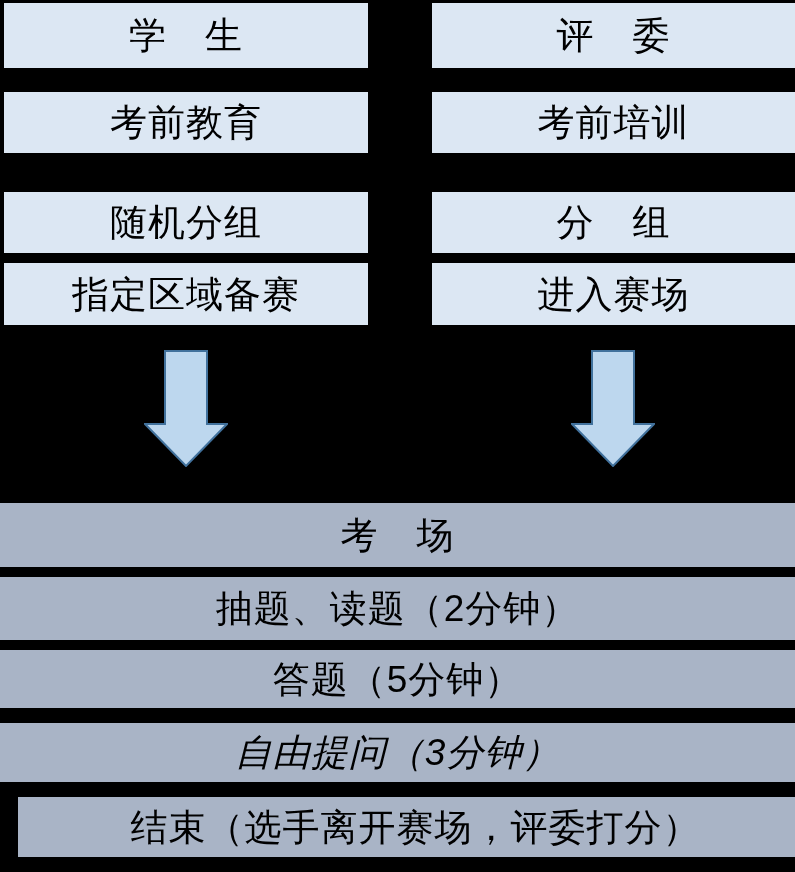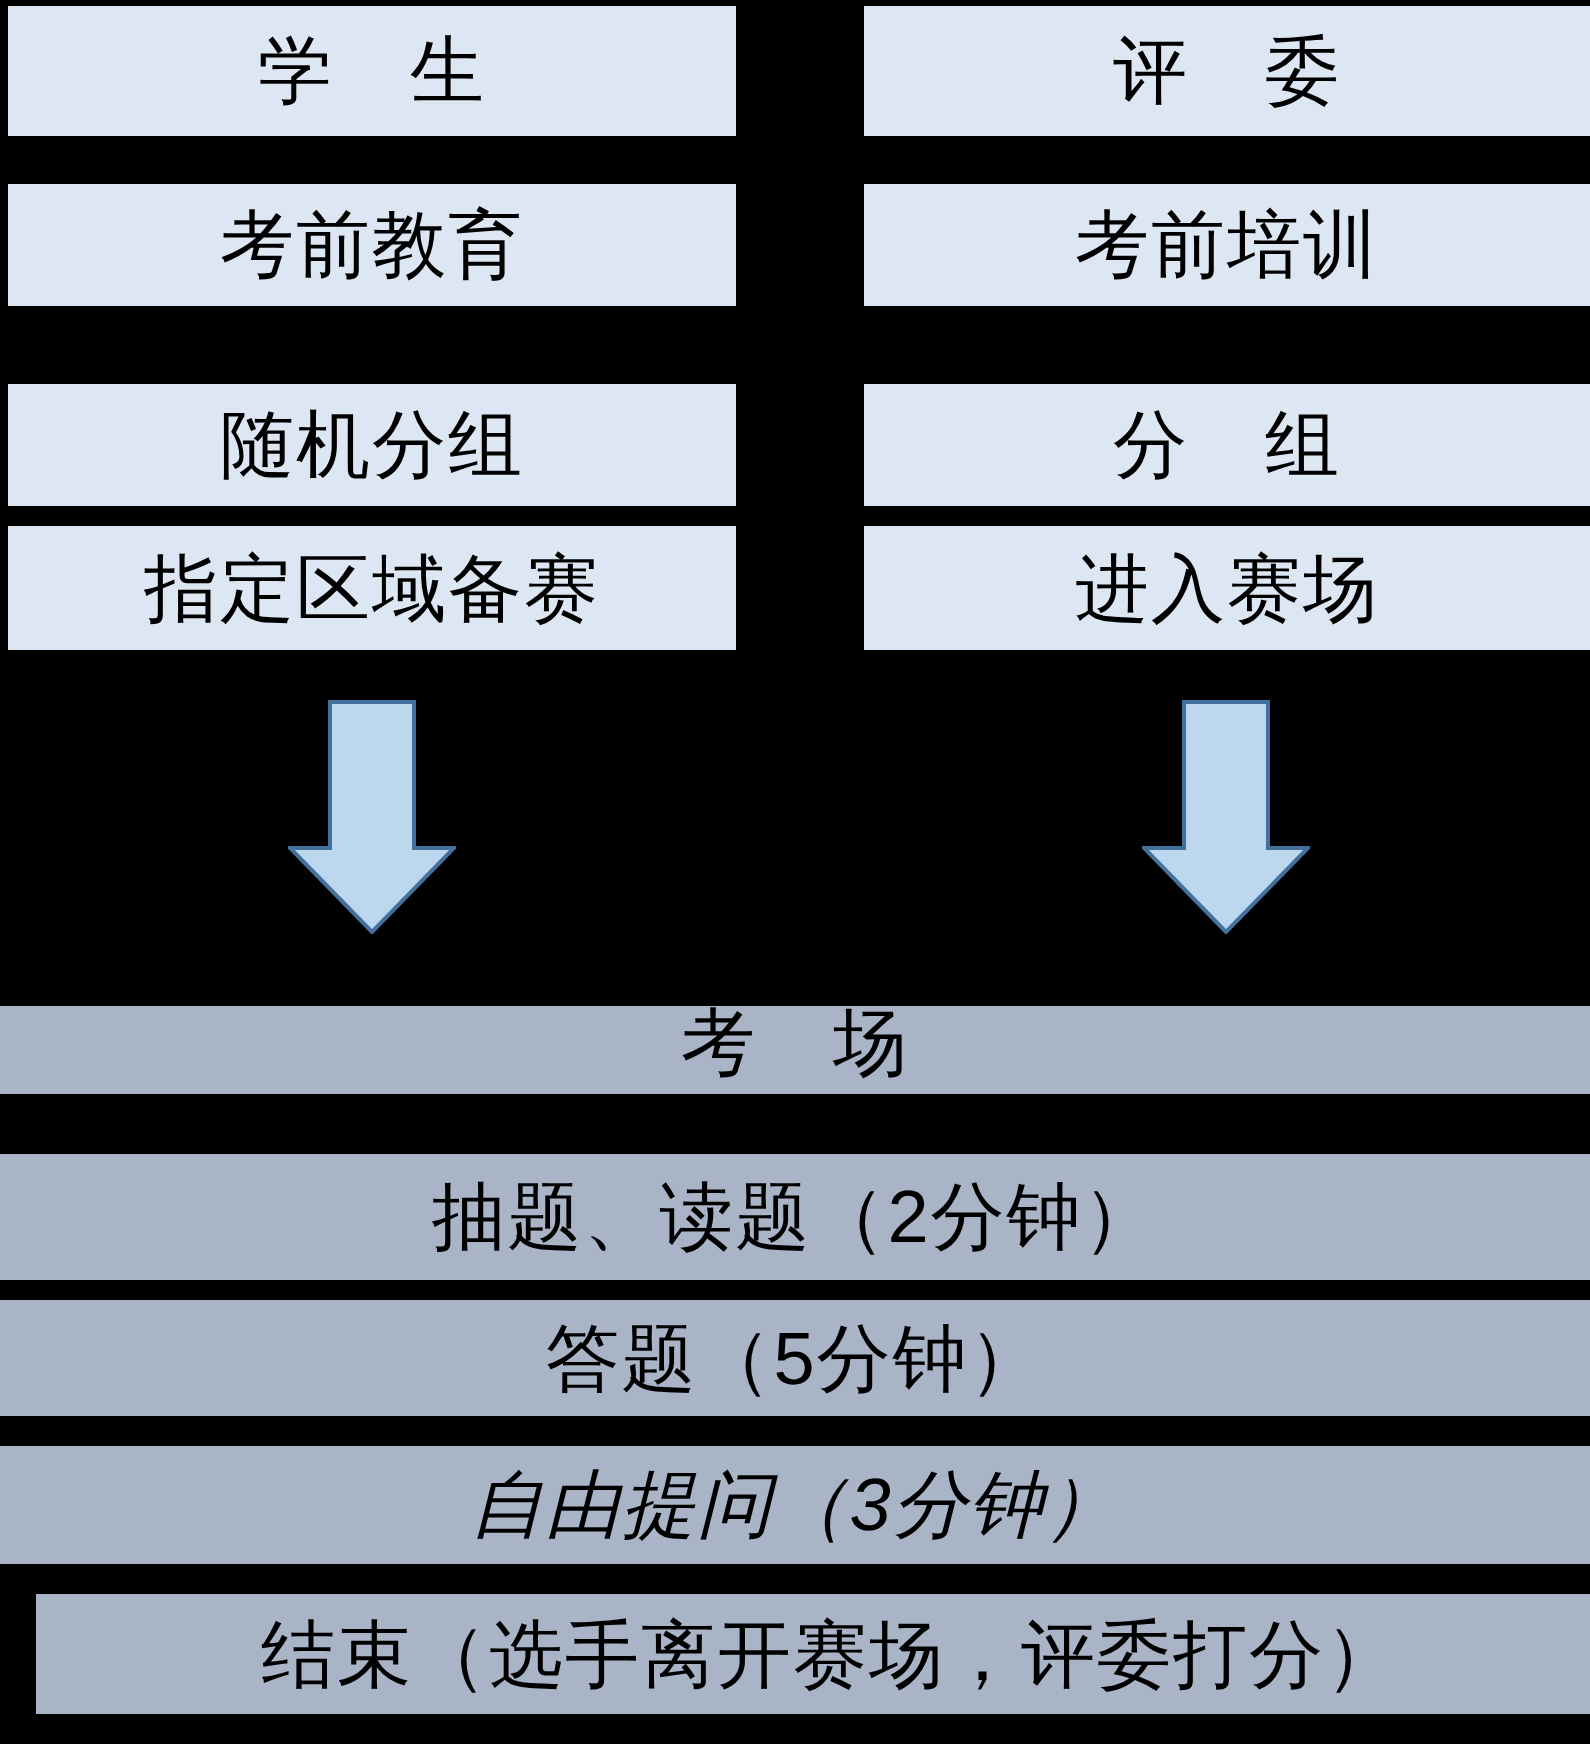--- a/index.html
+++ b/index.html
@@ -33,21 +33,21 @@
   .row-3 { top: 177px; height: 61px; margin-top: 15px; }
   .row-4 { top: 263px; height: 62px; }
 
   
   .arrow { position: absolute; top: 350px; width: 84px; height: 117px; }
   .arrow-left  { left: 144px; }
   .arrow-right { left: 571px; }
 
   
   .full { left: 0; width: 795px; }
-  .grow-1 { top: 503px; height: 44px; font-family: Liberation Mono, monospace; }
+  .grow-1 { top: 503px; height: 64px; }
   .grow-2 { top: 577px; height: 63px; }
   .grow-3 { top: 650px; height: 58px; }
   .grow-4 { top: 723px; height: 59px; font-style: italic; }
   .grow-5 { top: 797px; height: 60px; margin-left: 18px; }
 </style>
 </head>
 <body>
 
 <div class="box blue col-left row-1">学　生</div>
 <div class="box blue col-left row-2">考前教育</div>

